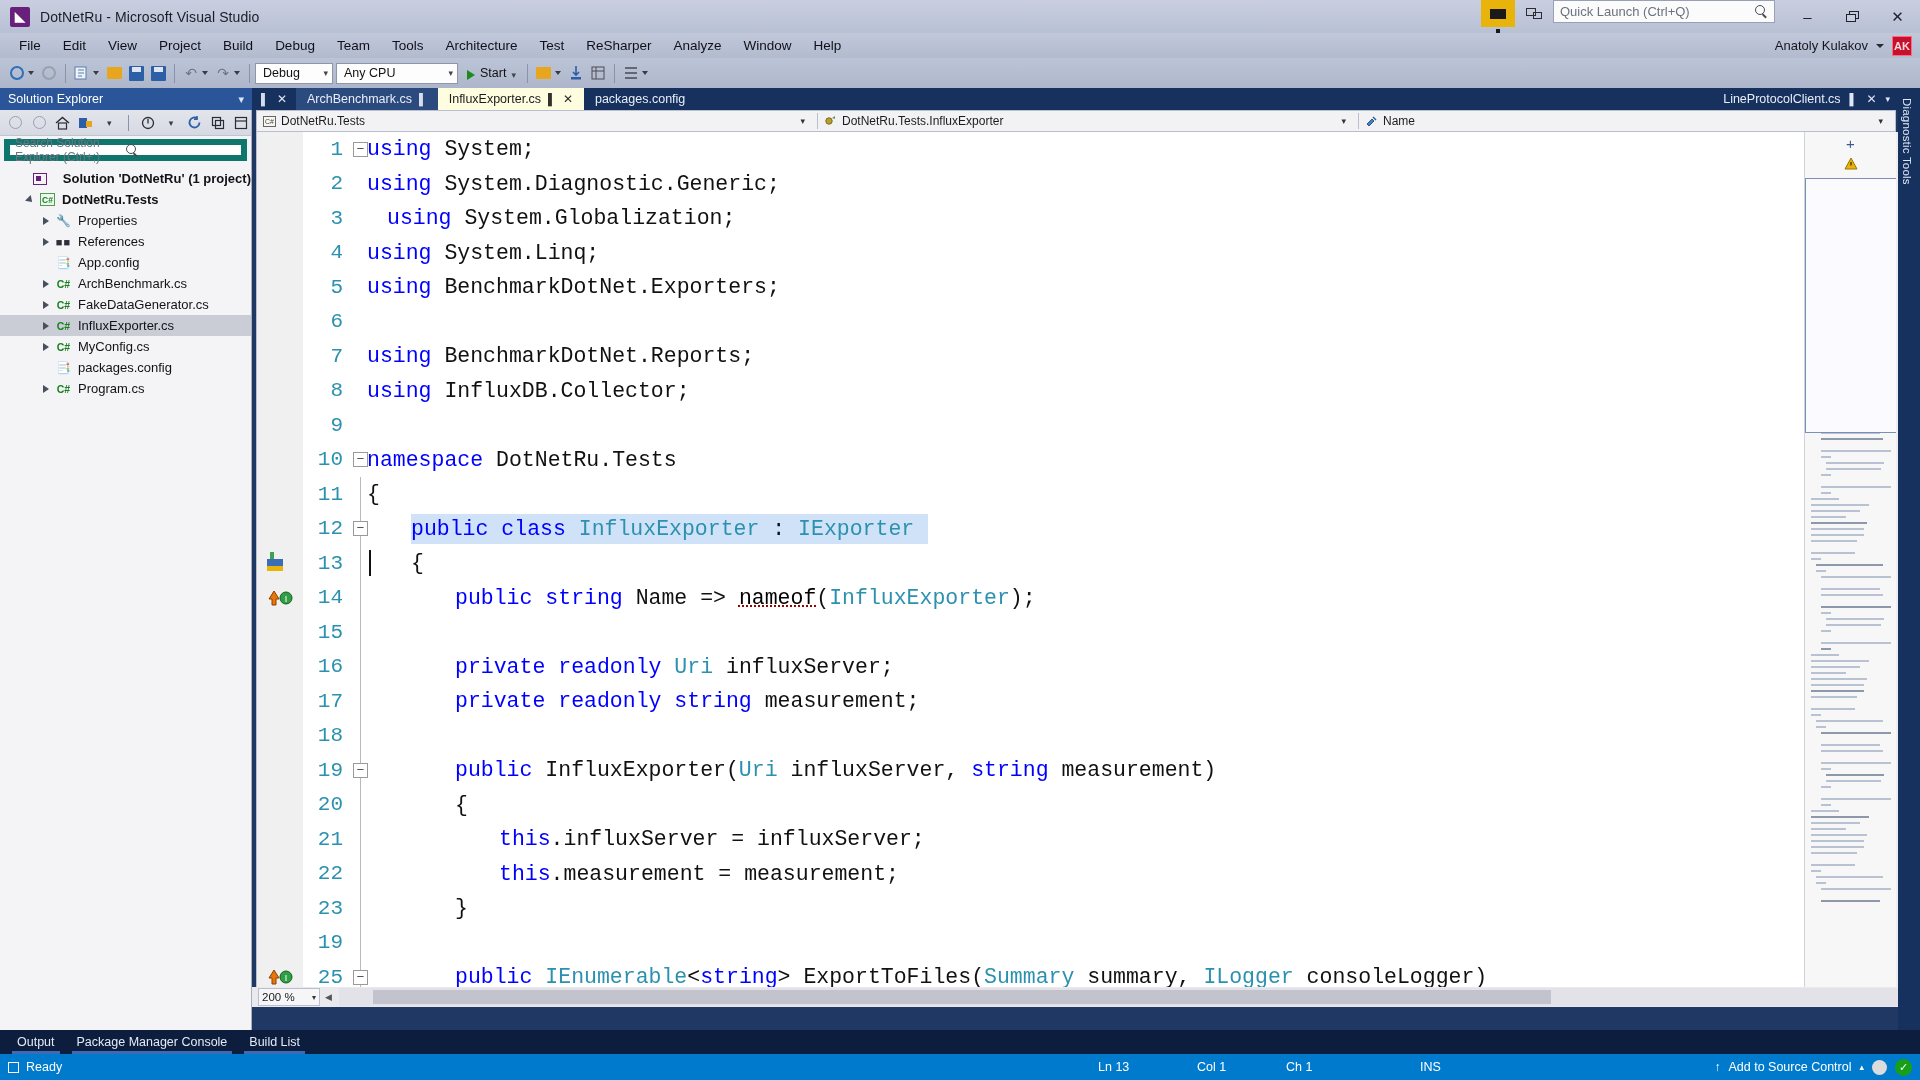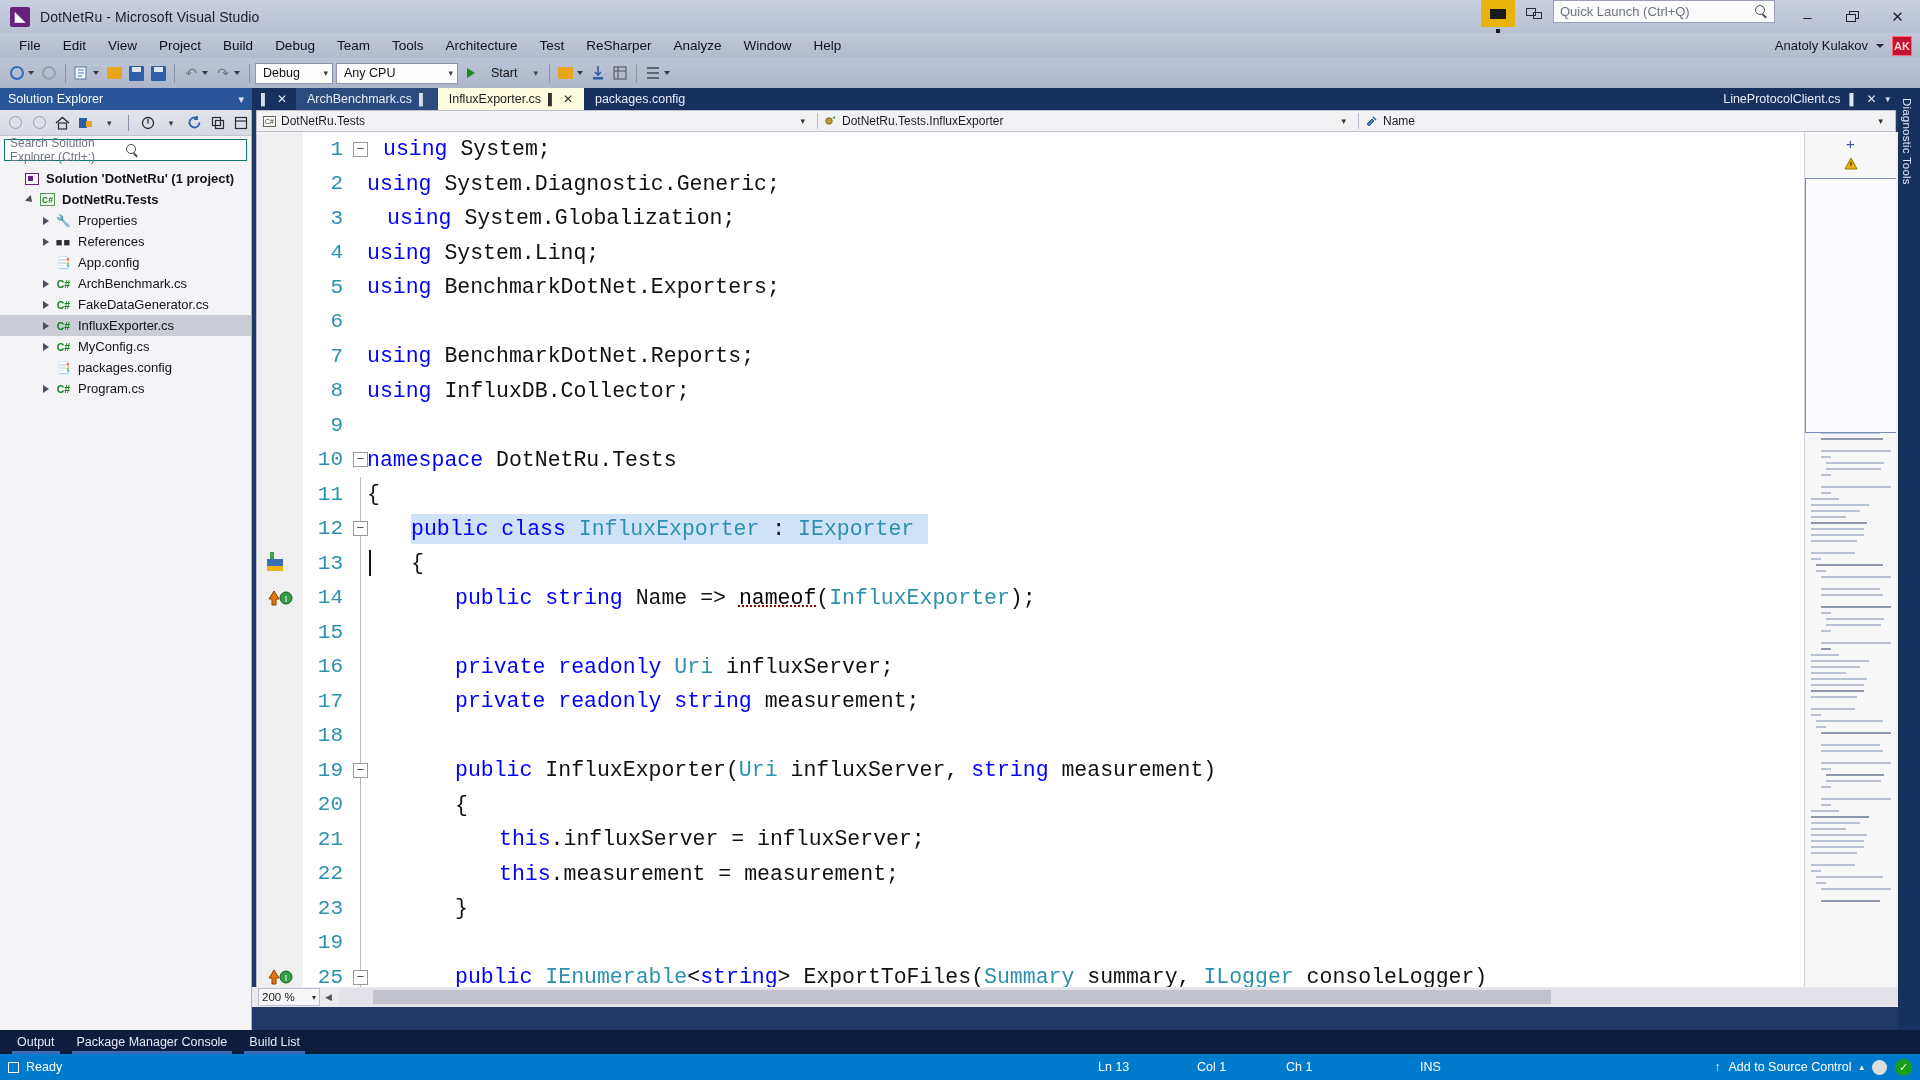--- a/index.html
+++ b/index.html
@@ -68,21 +68,21 @@
   }
   .tb-sep { width: 1px; height: 19px; background: #8b93a8; margin: 0 5px; }
   .tb-icon { width: 22px; height: 22px; display:flex; align-items:center; justify-content:center; position: relative; }
   .tb-caret { width:0;height:0;border-left:3.5px solid transparent;border-right:3.5px solid transparent;border-top:4px solid #3a3a45; margin-right:4px; }
   .combo {
     height: 21px; background:#fdfdfd; border:1px solid #8e96ab;
     display:flex; align-items:center; padding:0 4px 0 7px; font-size:12.5px; color:#111;
     margin-right: 3px;
   }
   .combo .cw { flex:1; }
-  .start-btn { display:flex; align-items:center; gap:16px; padding:0 6px; font-size:12.5px; color:#111; }
+  .start-btn { display:flex; align-items:flex-end; gap:5px; padding:0 6px; font-size:12.5px; color:#111; }
   .play-tri { width:0;height:0;border-top:5px solid transparent;border-bottom:5px solid transparent;border-left:8px solid #1c8b1c; }
   .i-disk { width:15px;height:15px;background:#2d5fa8;border-radius:1px; position:relative;}
   .i-disk::after{content:"";position:absolute;left:3px;top:1px;width:9px;height:5px;background:#dfe6f2;}
   .i-folder{width:15px;height:12px;background:#e8a61f;border-radius:1px;}
   .i-circ{width:14px;height:14px;border:2px solid #2d6fb8;border-radius:50%;}
   .i-circ.gray{border-color:#9aa0ae;}
   .i-undo{font-size:14px;color:#6d7483;}
 
   
   .tabstrip {
@@ -114,21 +114,21 @@
     position: absolute; left: 0; top: 110px; width: 252px; height: 920px;
     background: #f4f4f6; border-right: 1px solid #a9b0c0;
   }
   .se-toolbar {
     height: 26px; background: linear-gradient(#e3e5ec,#d6d9e2);
     display: flex; align-items: center; padding-left: 6px; gap: 4px;
     border-bottom: 1px solid #c0c5d2;
   }
   .se-tb-i { width:20px;height:20px;display:flex;align-items:center;justify-content:center;}
   .se-search {
-    height: 22px; background: #fff; border: 1px solid #0f766e; margin: 3px 4px;
+    height: 22px; background: #fff; border: 6px solid #0f766e; margin: 3px 4px;
     display:flex; align-items:center; padding: 0 5px;
   }
   .se-search span { flex:1; font-size: 12px; color: #6f7480; }
   .tree { padding-top: 4px; font-size: 13px; color: #121218; }
   .tnode { display:flex; align-items:center; height: 21px; padding-left: 6px; white-space: nowrap; }
   .tnode.sel { background: #cbcdd6; }
   .tw { width: 16px; display:flex; align-items:center; justify-content:center; }
   .tri { width:0;height:0;border-top:4.5px solid transparent;border-bottom:4.5px solid transparent;border-left:6px solid #4a4f5c; }
   .tri.open { transform: rotate(45deg); border-left-color:#4a4f5c; }
   .ic { width: 19px; display:flex;align-items:center;justify-content:center; margin-right:5px; }
@@ -460,21 +460,21 @@
           </svg>
       </div>
     </div>
 
     <div class="se-search">
       <span>Search Solution Explorer (Ctrl+;)</span>
       <span class="mag"></span>
     </div>
 
     <div class="tree" id="se-tree">
-        <div class="tnode" style="padding-left: 6px;">
+        <div class="tnode" style="padding-left: 6px; justify-content: space-between;">
           <span class="tw"></span>
           <span class="ic">
             <span class="ic-sln"></span>
           </span>
           <span class="tlabel bold">Solution 'DotNetRu' (1 project)</span>
         </div>
         <div class="tnode" style="padding-left: 22px;">
           <span class="tw">
             <span class="tri open"></span>
           </span>
@@ -591,21 +591,21 @@
             </svg>
         </span>
         <span class="txt">Name</span>
         <span class="nav-drop" style="font-size:9px;color:#333">▾</span>
       </div>
     </div>
 
     <div class="code-area">
       <div class="glyph-margin"></div>
       <div class="code-scroll" id="code-lines">
-          <div class="line"><span class="lineno">1</span><span class="outline">−</span><span class="codetext" style="left: 126px;"><span class="k">using</span><span class="id"> System;</span></span></div>
+          <div class="line"><span class="lineno">1</span><span class="outline">−</span><span class="codetext" style="left: 110px;"><span class="k">using</span><span class="id"> System;</span></span></div>
           <div class="line"><span class="lineno">2</span><span class="codetext" style="left: 110px;"><span class="k">using</span><span class="id"> System.Diagnostic.Generic;</span></span></div>
           <div class="line"><span class="lineno">3</span><span class="codetext" style="left: 110px; margin-left: 20px;"><span class="k">using</span><span class="id"> System.Globalization;</span></span></div>
           <div class="line"><span class="lineno">4</span><span class="codetext" style="left: 110px;"><span class="k">using</span><span class="id"> System.Linq;</span></span></div>
           <div class="line"><span class="lineno">5</span><span class="codetext" style="left: 110px; text-align: center;"><span class="k">using</span><span class="id"> BenchmarkDotNet.Exporters;</span></span></div>
           <div class="line"><span class="lineno">6</span></div>
           <div class="line"><span class="lineno">7</span><span class="codetext" style="left: 110px;"><span class="k">using</span><span class="id"> BenchmarkDotNet.Reports;</span></span></div>
           <div class="line"><span class="lineno">8</span><span class="codetext" style="left: 110px;"><span class="k">using</span><span class="id"> InfluxDB.Collector;</span></span></div>
           <div class="line"><span class="lineno">9</span><span class="codetext" style="left: 110px;"></span></div>
           <div class="line"><span class="lineno">10</span><span class="outline">−</span><span class="codetext" style="left: 110px;"><span class="k">namespace</span><span class="id"> DotNetRu.Tests</span></span></div>
           <div class="line"><span class="lineno">11</span><span class="vline"></span><span class="codetext" style="left: 110px;"><span class="id">{</span></span></div>

